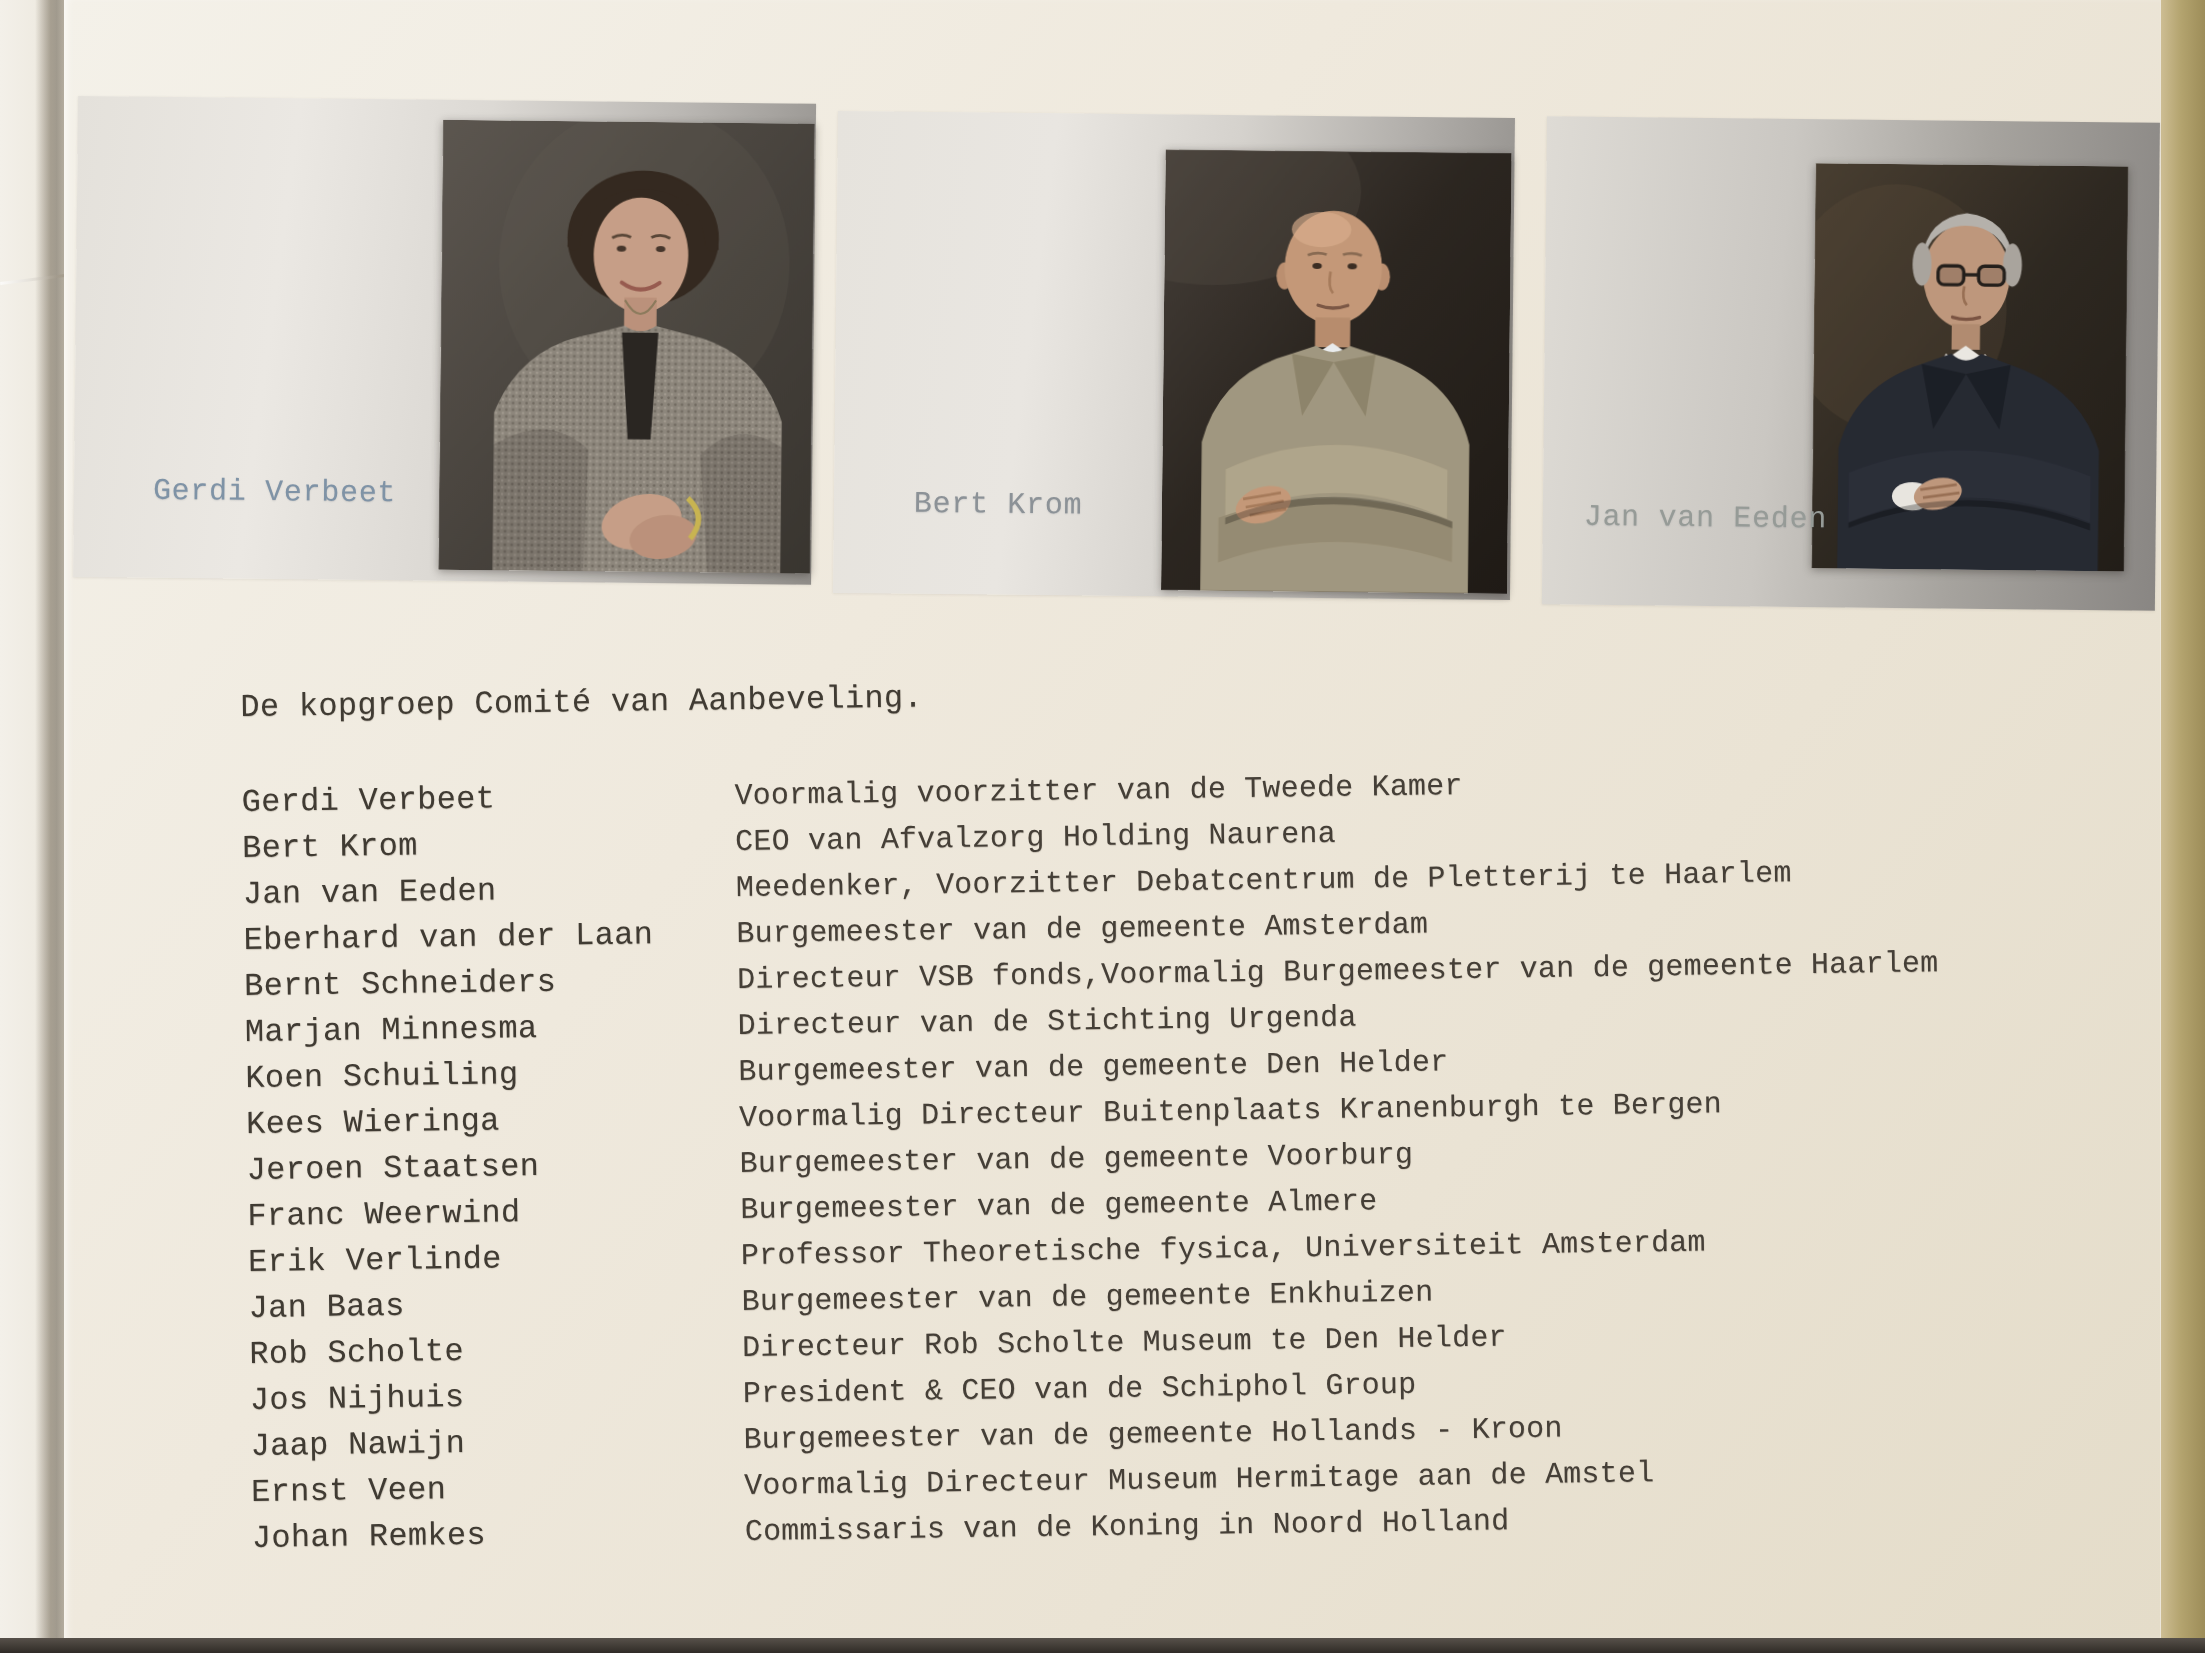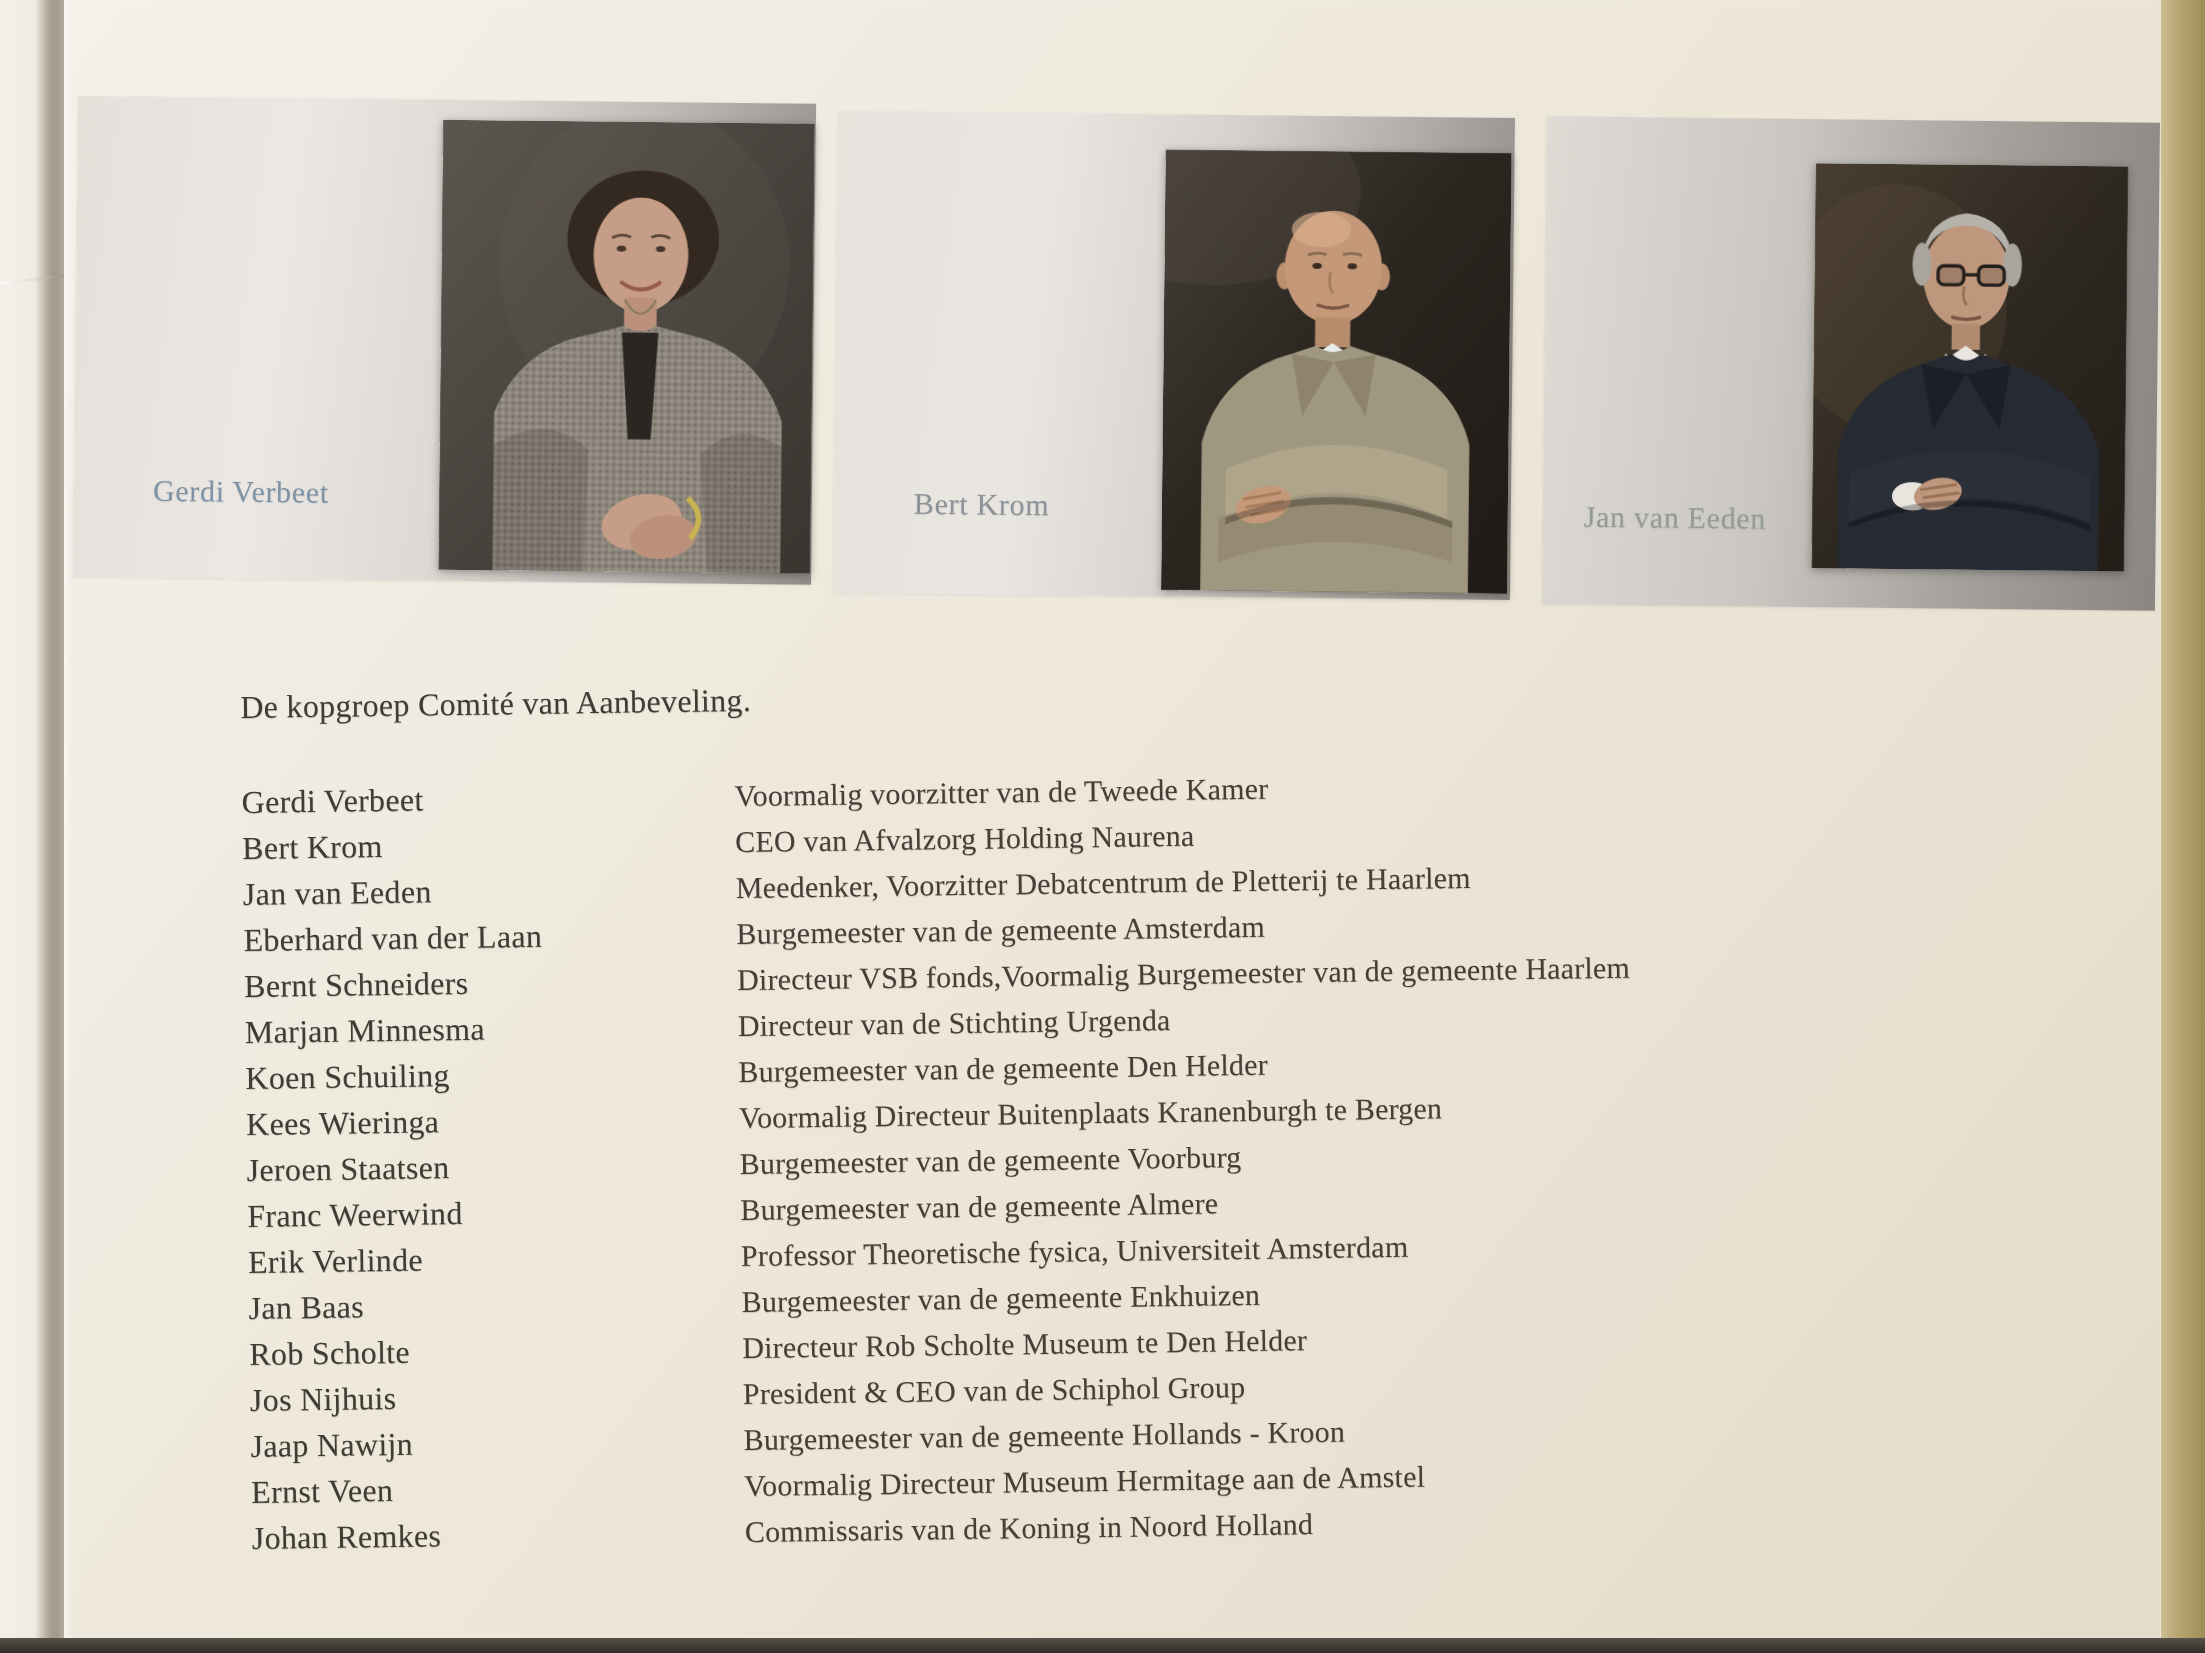--- a/index.html
+++ b/index.html
@@ -1,18 +1,18 @@
 <!DOCTYPE html>
 <html style="font-size:10.8px"><head>
 <meta charset="utf-8">
 <style>
   html,body{margin:0;padding:0;background:#1d1a17;}
   .stage{
     position:relative;width:2205px;height:1654px;overflow:hidden;
-    font-family:Liberation Serif, serif;
+    font-family:Liberation Mono, monospace;
     background:#ece6da;
   }
   
   .facing-page{position:absolute;left:0;top:0;width:64px;height:1654px;
     background:linear-gradient(to right,#f3f0e9 0%,#efebe2 55%,#ded8cb 82%,#c9c2b4 100%);}
   .fold-shadow{position:absolute;left:35px;top:0;width:35px;height:1654px;
     background:linear-gradient(to right,rgba(110,98,82,0) 0%,rgba(96,86,70,.45) 45%,rgba(60,53,42,.35) 62%,rgba(60,53,42,0) 100%);}
   .fold-crease{position:absolute;left:0;top:278px;width:65px;height:2.7px;transform:rotate(-7deg);
     background:linear-gradient(to right,rgba(255,255,255,.7),rgba(140,128,108,.35));}
   .main-page{position:absolute;left:64px;top:0;width:2096px;height:1638px;

